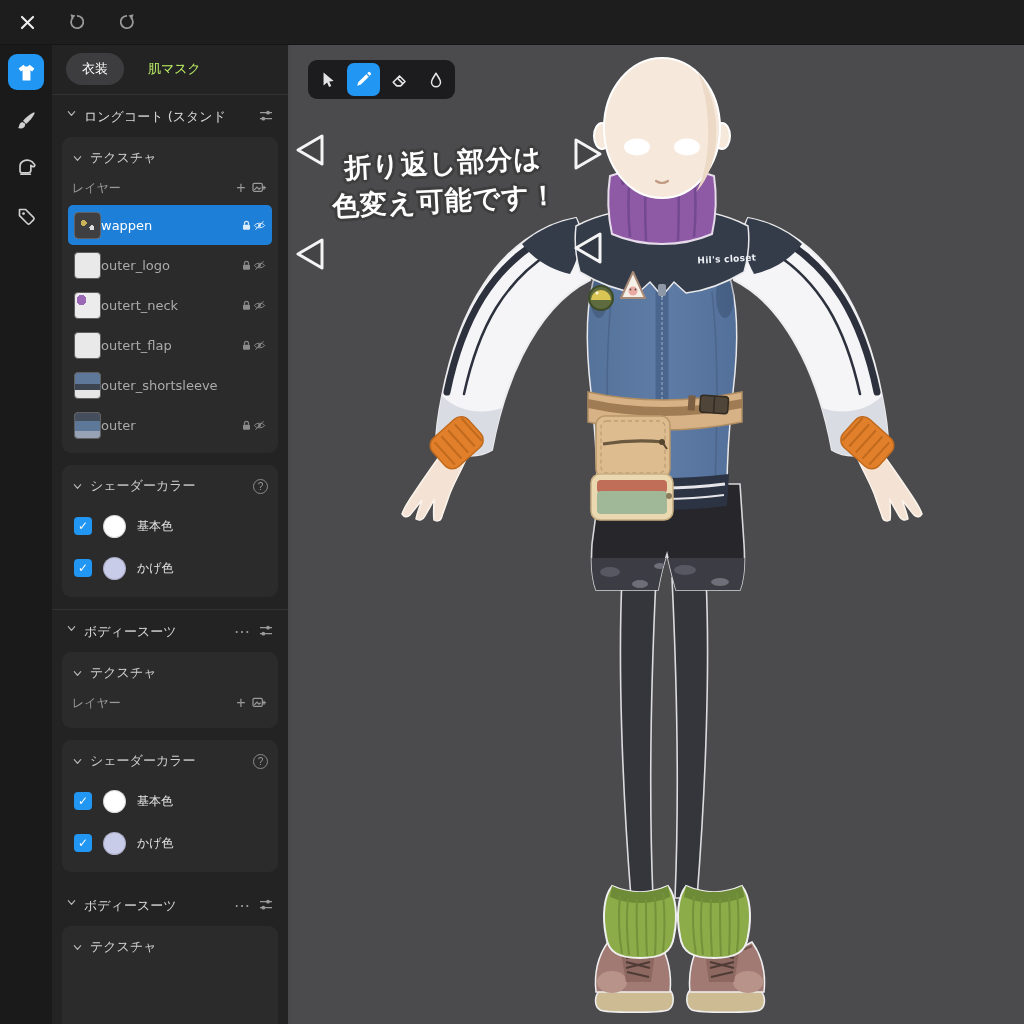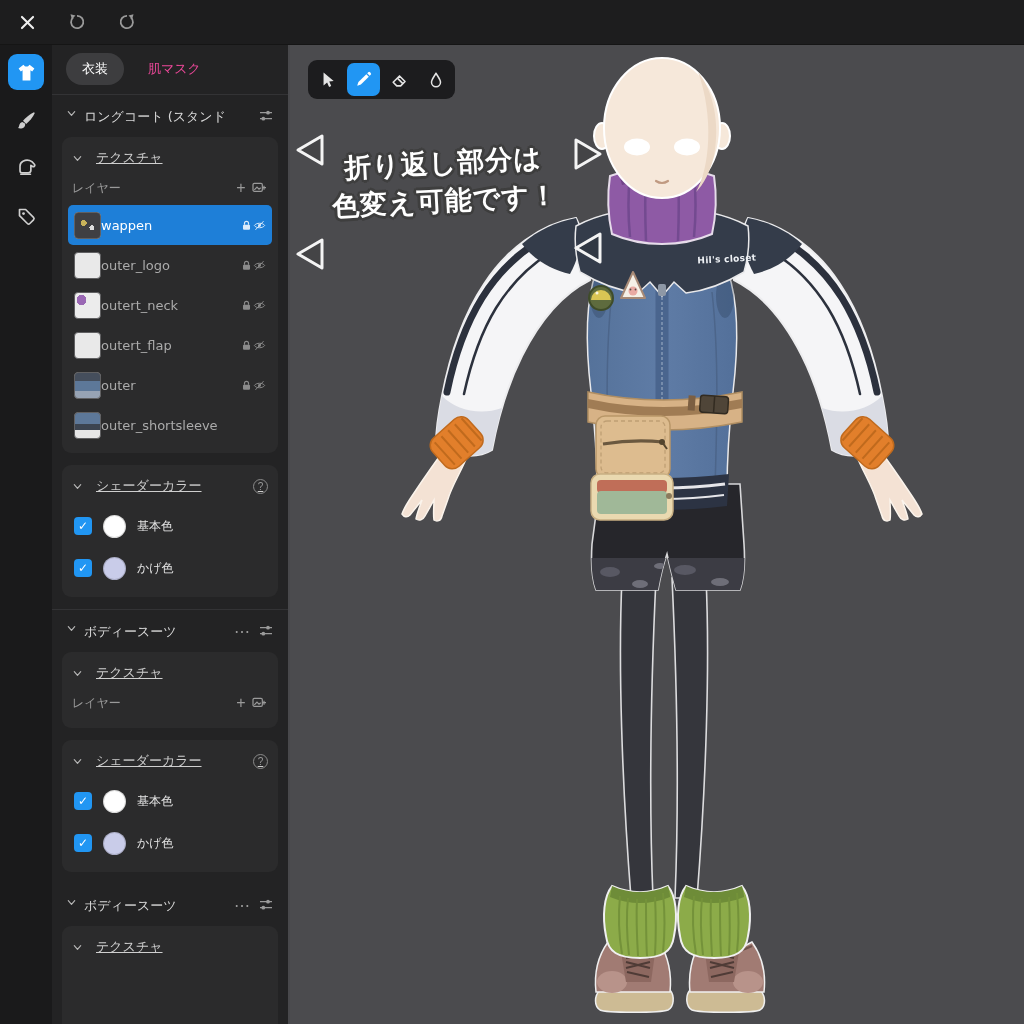--- a/index.html
+++ b/index.html
@@ -13,29 +13,29 @@
   .ic{display:block;}
 
   
   .rail{position:absolute;top:44px;left:0;width:52px;bottom:0;background:#1a1a1b;display:flex;flex-direction:column;align-items:center;padding-top:10px;gap:12px;z-index:5;}
   .rail-btn{width:36px;height:36px;border:none;border-radius:9px;background:transparent;color:#cfcfcf;display:flex;align-items:center;justify-content:center;cursor:pointer;padding:0;}
   .rail-btn.active{background:#2196f3;color:#fff;}
 
   
   .sidebar{position:absolute;top:44px;left:52px;width:238px;bottom:0;background:#232324;border-right:2px solid #48484b;box-sizing:border-box;padding:0 10px;overflow:hidden;z-index:4;}
   .tabs{display:flex;align-items:flex-end;gap:8px;padding:9px 4px 9px;}
-  .tab{border:none;background:transparent;color:#ec4899;font-size:13px;padding:7px 16px;border-radius:16px;cursor:pointer;font-family:inherit;}
+  .tab{border:none;background:transparent;color:#bef264;font-size:13px;padding:7px 16px;border-radius:16px;cursor:pointer;font-family:inherit;}
   .tab.active{background:#3d3d3f;color:#fff;}
   .divider{height:1px;background:#333335;margin:0 -10px;}
   .sec-head{display:flex;align-items:flex-start;gap:7px;padding:13px 4px 9px;color:#d8d8d8;font-size:13px;}
   .sec-title{flex:1;white-space:nowrap;overflow:hidden;text-overflow:ellipsis;}
   .chev{width:11px;height:11px;color:#b5b5b5;flex:none;}
   .ic-dim{color:#9a9a9a;flex:none;}
   .card{background:#2b2b2c;border-radius:9px;padding:8px;margin:2px 0 12px;}
-  .sub-head{display:flex;align-items:center;gap:13px;color:#cfcfcf;font-size:13px;padding:4px 2px 10px;text-decoration:underline;}
+  .sub-head{display:flex;align-items:center;gap:7px;color:#cfcfcf;font-size:13px;padding:4px 2px 10px;}
   .help{width:15px;height:15px;border:1.4px solid #8a8a8a;border-radius:50%;color:#9a9a9a;font-size:10px;display:flex;align-items:center;justify-content:center;margin-left:auto;flex:none;background:none;padding:0;cursor:pointer;}
   .layer-head{display:flex;align-items:center;color:#9a9a9a;font-size:12px;padding:2px 2px 8px;}
   .grow{flex:1;}
   .mini{background:none;border:none;color:#9a9a9a;font-size:16px;width:18px;height:18px;line-height:18px;display:flex;align-items:center;justify-content:center;padding:0;cursor:pointer;}
   .layer{display:flex;align-items:center;height:40px;border-radius:5px;padding:0 6px;margin:0 -2px;color:#ababab;font-size:13px;cursor:pointer;}
   .layer.selected{background:#1e7fd8;color:#fff;}
   .thumb{width:25px;height:25px;border-radius:4px;border:1px solid #606062;flex:none;background:#e9e9e9;}
   .th-wappen{background-image:radial-gradient(circle at 35% 40%,#c8b25a 0 3px,rgba(0,0,0,0) 3px),radial-gradient(circle at 68% 58%,#ddd 0 2.5px,rgba(0,0,0,0) 2.5px),linear-gradient(#3f3f42,#3f3f42);}
   .th-light{background:#e9e9e9;}
   .th-neck{background-image:radial-gradient(circle at 26% 28%,#9a68b4 0 5px,rgba(0,0,0,0) 5px),linear-gradient(#ececec,#ececec);}
@@ -246,32 +246,32 @@
         <span class="thumb th-light"></span>
         <span class="lname">outert_flap</span>
         <svg class="licon" viewBox="0 0 24 24">
             <use href="#i-lock"></use>
           </svg>
         <svg class="licon" viewBox="0 0 24 24">
             <use href="#i-eyeoff"></use>
           </svg>
       </div>
       <div class="layer">
+        <span class="thumb th-sleeve"></span>
+        <span class="lname">outer_shortsleeve</span>
+      </div>
+      <div class="layer">
         <span class="thumb th-outer"></span>
         <span class="lname">outer</span>
         <svg class="licon" viewBox="0 0 24 24">
             <use href="#i-lock"></use>
           </svg>
         <svg class="licon" viewBox="0 0 24 24">
             <use href="#i-eyeoff"></use>
           </svg>
-      </div>
-      <div class="layer">
-        <span class="thumb th-sleeve"></span>
-        <span class="lname">outer_shortsleeve</span>
       </div>
     </div>
 
     <div class="card">
       <div class="sub-head">
         <svg class="chev" viewBox="0 0 24 24">
             <use href="#i-chev"></use>
           </svg>
         <span>シェーダーカラー</span>
         <button class="help">?</button>

